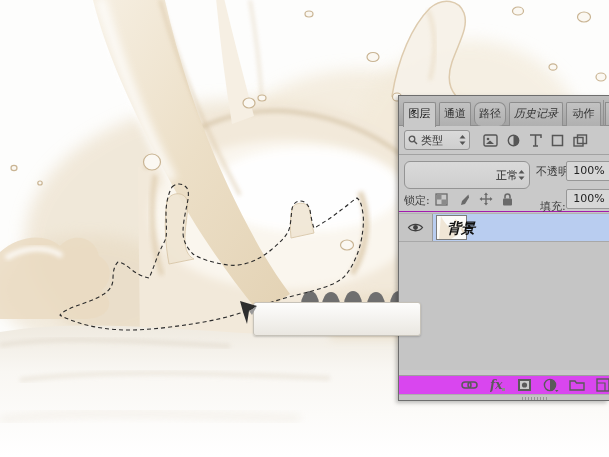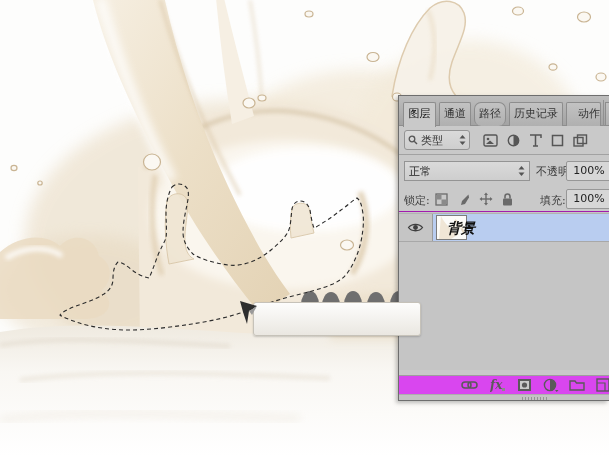--- a/index.html
+++ b/index.html
@@ -35,33 +35,33 @@
   .lock-row{top:91px;height:25px;border-bottom:1px solid #a21caf;}
 
   .searchbox{position:absolute;left:5px;top:4px;width:66px;height:20px;
              background:linear-gradient(#dadada,#cecece);border:1px solid #949494;
              border-radius:3px;box-sizing:border-box;display:flex;align-items:center;
              padding:0 3px;gap:3px;}
   .searchbox .txt{flex:1;color:#333;}
   .icon{display:inline-block;vertical-align:middle;}
   .filter-icons{position:absolute;left:84px;top:4px;display:flex;gap:9px;align-items:center;height:20px;}
 
-  .dropdown{position:absolute;left:5px;top:6px;width:126px;height:20px;
+  .dropdown{position:absolute;left:5px;top:6px;width:126px;height:28px;
             background:linear-gradient(#dadada,#cecece);border:1px solid #949494;
-            border-radius:0;box-sizing:border-box;display:flex;align-items:center;
-            padding:0 4px;}
+            border-radius:6px;box-sizing:border-box;display:flex;align-items:center;
+            padding:0 4px;text-align:right;}
   .dropdown .txt{flex:1;color:#222;}
   .lbl{position:absolute;color:#3a3a3a;}
   .valuebox{position:absolute;top:6px;height:20px;width:46px;background:#d7d7d7;
             border:1px solid #979797;box-sizing:border-box;border-radius:2px;
             text-align:center;line-height:18px;color:#222;}
   .blend-row .lbl{left:137px;top:9px;}
   .blend-row .valuebox{left:167px;}
   .lock-row .lbl.l1{left:5px;top:6px;}
-  .lock-row .lbl.l2{left:141px;top:6px;}
+  .lock-row .lbl.l2{left:141px;top:12px;}
   .lock-row .valuebox{top:2px;left:167px;}
   .lock-icons{position:absolute;left:36px;top:3px;display:flex;gap:9px;align-items:center;height:18px;}
 
   .layer-list{position:absolute;left:0;top:116px;width:211px;height:158px;background:#c5c5c5;}
   .layer-row{position:absolute;left:0;top:1px;width:211px;height:29px;background:#c5c5c5;
              border-top:1px solid #b2b2b2;border-bottom:1px solid #a8a8a8;box-sizing:border-box;}
   .layer-row.selected .row-right{background:#b9cdf0;}
   .eye-col{position:absolute;left:0;top:0;width:33px;height:27px;
            border-right:1px solid #9b9b9b;display:flex;align-items:center;justify-content:center;}
   .row-right{position:absolute;left:34px;top:0;width:177px;height:27px;}
@@ -190,22 +190,22 @@
          C122,262 127,266 132,270 C137,274 143,277 149,278 C152,272 155,263 158,255
          C161,248 164,243 166,238 C167,231 166,222 166,213 C166,204 168,194 172,187 Z" fill="none" stroke="#2b2b2b" stroke-width="1.1" stroke-dasharray="4 3"></path>
   </svg>
 
   <div class="panel">
 
     <div class="tabbar">
       <div class="tab active" style="left:4px;width:33px;"><span>图层</span></div>
       <div class="tab" style="left:40px;width:32px;"><span>通道</span></div>
       <div class="tab" style="left:75px;width:32px;border-radius:7px;"><span>路径</span></div>
-      <div class="tab" style="left:110px;width:54px;"><span>历史记录</span></div>
-      <div class="tab" style="left:167px;width:35px;text-align:right;"><span>动作</span></div>
+      <div class="tab" style="left:110px;width:54px;font-style:italic;"><span>历史记录</span></div>
+      <div class="tab" style="left:167px;width:35px;"><span>动作</span></div>
       <div class="sep"></div>
       <div class="next"></div>
     </div>
 
     <div class="row filter-row">
       <div class="searchbox">
         <svg class="icon" width="10" height="10" viewBox="0 0 10 10">
           <circle cx="4" cy="4" r="2.8" fill="none" stroke="#555" stroke-width="1.3"></circle>
           <line x1="6.2" y1="6.2" x2="9" y2="9" stroke="#555" stroke-width="1.4"></line>
         </svg>

